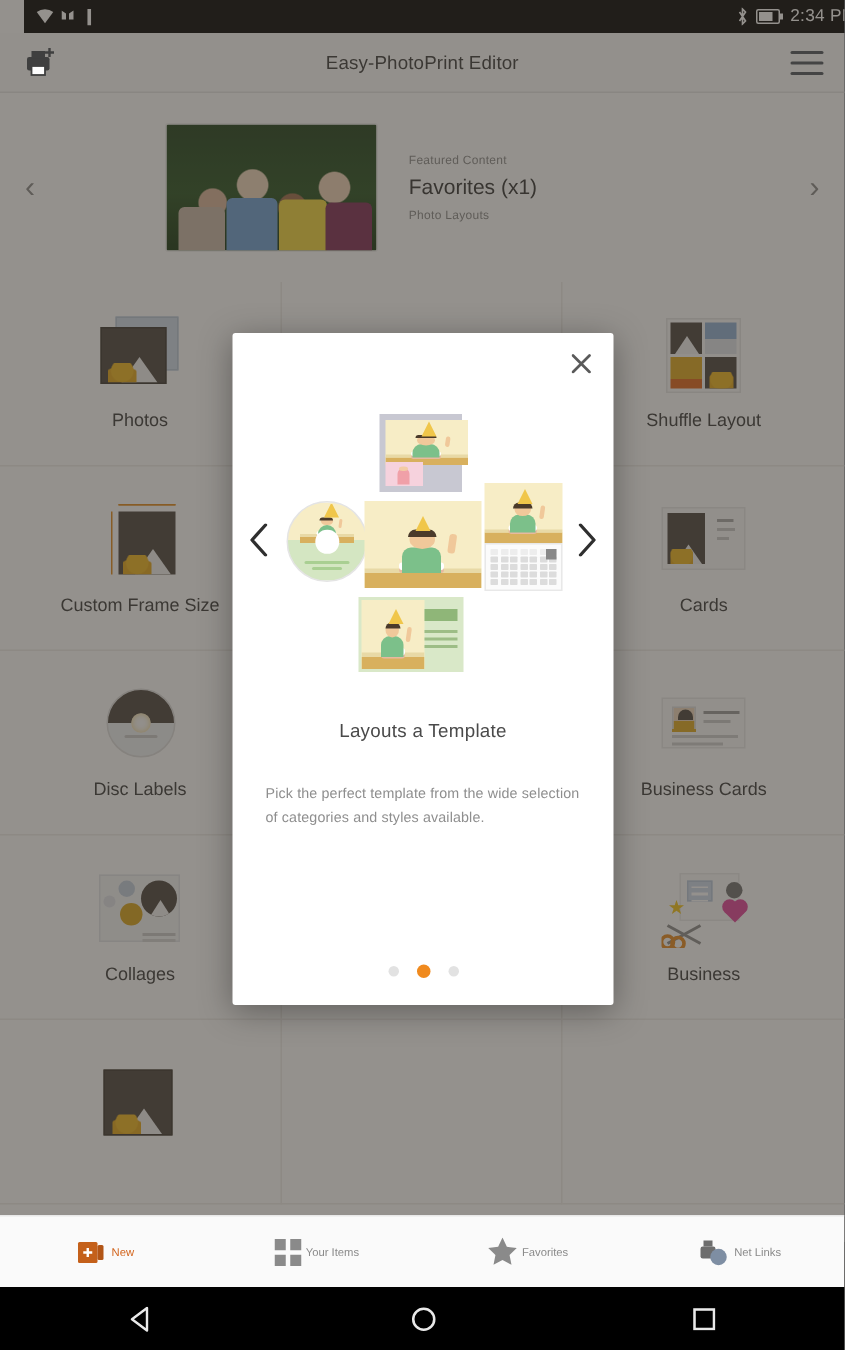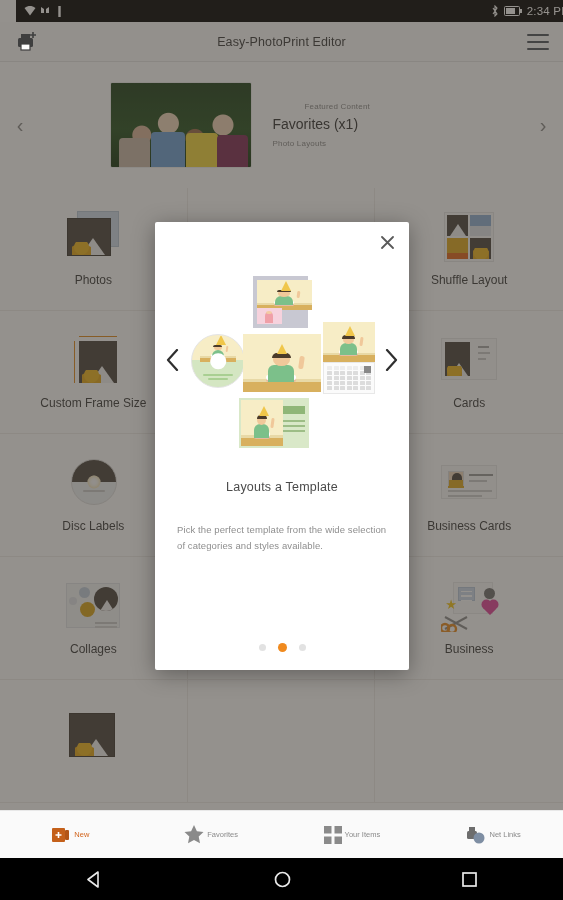--- a/index.html
+++ b/index.html
@@ -71,21 +71,21 @@
       linear-gradient(#1e3f1a, #27501f 55%, #16340f);
     position: relative; overflow: hidden;
     box-shadow: 0 0 0 1px rgba(0,0,0,.06);
   }
   .feat-photo i { position: absolute; display: block; border-radius: 4px 4px 0 0; bottom: 0; }
   .fp1 { left: 6%;  width: 22%; height: 34%; background: #c9b9a8; }
   .fp2 { left: 29%; width: 24%; height: 42%; background: #6d9fd4; }
   .fp3 { left: 54%; width: 23%; height: 40%; background: #f3d83c; }
   .fp4 { left: 76%; width: 22%; height: 38%; background: #7e2a55; }
   .feat-meta { width: 180px; }
-  .feat-kicker { font-size: 8px; color: #8b8b8b; letter-spacing: .2px; margin-left: 32px; }
+  .feat-kicker { font-size: 8px; color: #8b8b8b; letter-spacing: .2px; }
   .feat-name { font-size: 14px; color: #333; margin: 5px 0 7px; }
   .feat-sub { font-size: 8px; color: #8b8b8b; letter-spacing: .2px; }
 
   
   .grid {
     position: absolute; top: 188px; left: 0;
     width: 563px; height: 640px;
     display: grid;
     grid-template-columns: repeat(3, 1fr);
     grid-auto-rows: 123px;
@@ -731,37 +731,37 @@
           <rect x="1" y="2" width="13" height="14" rx="1" fill="#c4601a"></rect>
           <rect x="14" y="4" width="4" height="10" rx="1" fill="#b25516"></rect>
           <path d="M7.5 6v6M4.5 9h6" stroke="#fff" stroke-width="1.6"></path>
         </svg>
       </div>
       <div class="tab-label">New</div>
     </div>
 
     <div class="tab">
       <div class="tab-ico">
-        <svg width="20" height="19" viewBox="0 0 20 19">
-          <path d="M10 0 12.9 6.2 19.5 7 14.7 11.6 16 18.2 10 15 4 18.2 5.3 11.6 .5 7 7.1 6.2Z" fill="#8a8a8a"></path>
-        </svg>
-      </div>
-      <div class="tab-label">Favorites</div>
-    </div>
-
-    <div class="tab">
-      <div class="tab-ico">
         <svg width="18" height="18" viewBox="0 0 18 18">
           <rect x="0" y="0" width="7.5" height="7.5" fill="#8a8a8a"></rect>
           <rect x="10.5" y="0" width="7.5" height="7.5" fill="#8a8a8a"></rect>
           <rect x="0" y="10.5" width="7.5" height="7.5" fill="#8a8a8a"></rect>
           <rect x="10.5" y="10.5" width="7.5" height="7.5" fill="#8a8a8a"></rect>
         </svg>
       </div>
       <div class="tab-label">Your Items</div>
+    </div>
+
+    <div class="tab">
+      <div class="tab-ico">
+        <svg width="20" height="19" viewBox="0 0 20 19">
+          <path d="M10 0 12.9 6.2 19.5 7 14.7 11.6 16 18.2 10 15 4 18.2 5.3 11.6 .5 7 7.1 6.2Z" fill="#8a8a8a"></path>
+        </svg>
+      </div>
+      <div class="tab-label">Favorites</div>
     </div>
 
     <div class="tab">
       <div class="tab-ico">
         <svg width="22" height="20" viewBox="0 0 22 20">
           <rect x="3" y="6" width="10" height="8" rx="1.5" fill="#6d6d6d"></rect>
           <rect x="5" y="2" width="6" height="4" fill="#6d6d6d"></rect>
           <circle cx="15" cy="13" r="5.5" fill="#7e8ea3"></circle>
         </svg>
       </div>

